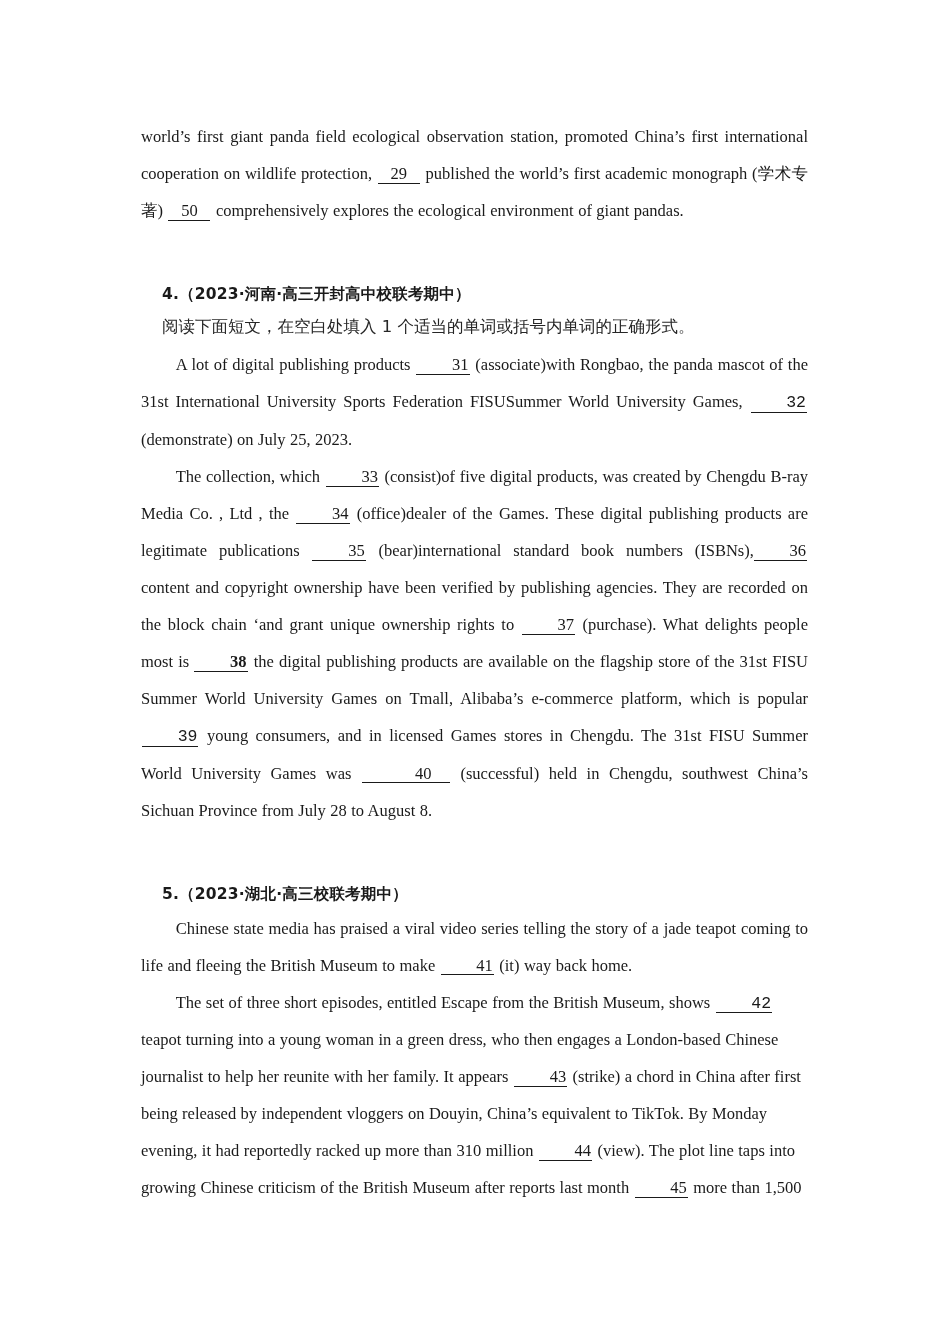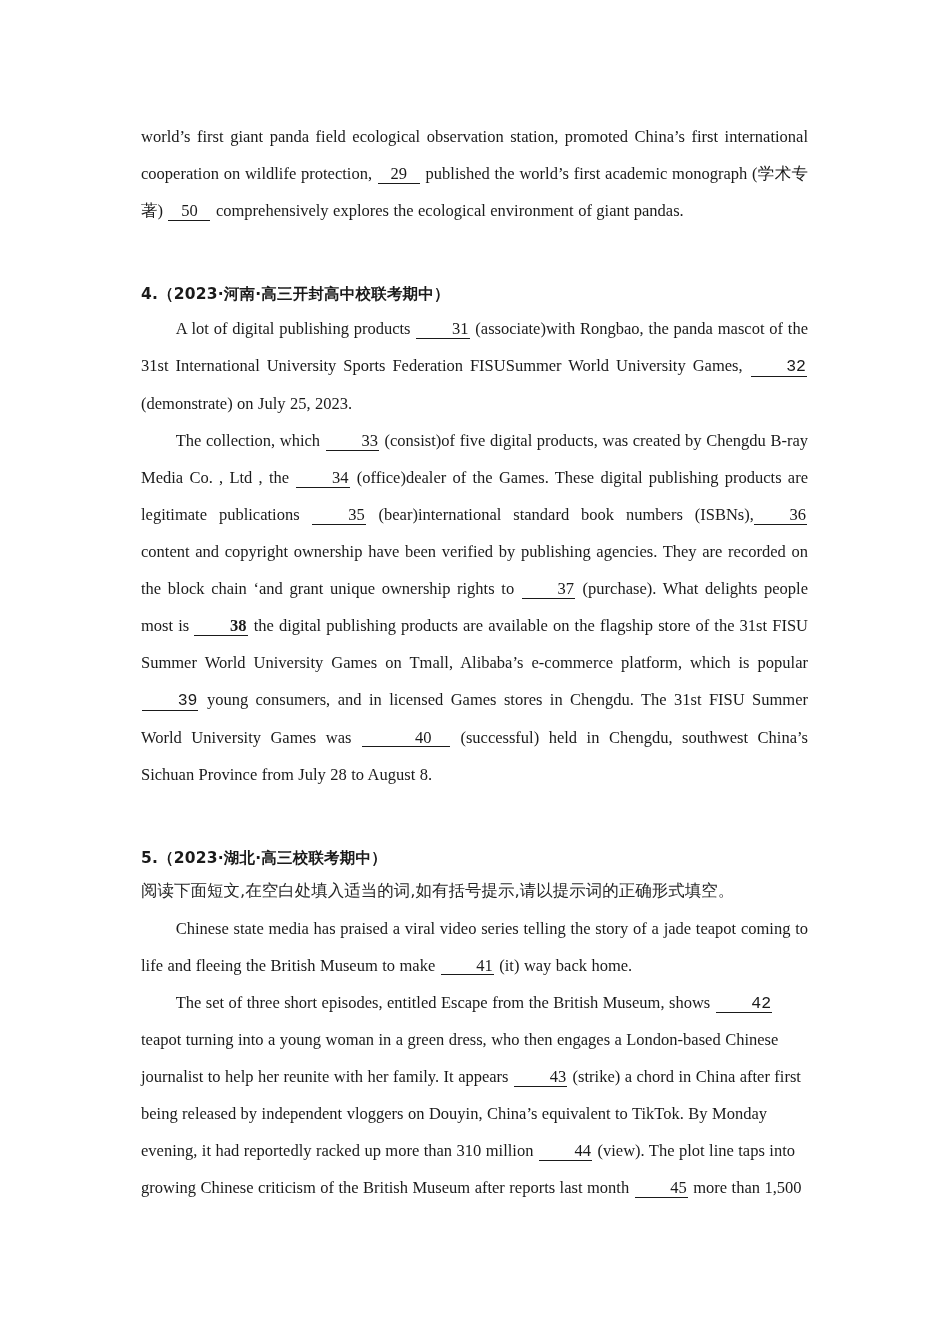--- a/index.html
+++ b/index.html
@@ -67,37 +67,38 @@
     margin: 8px 1px;
     vertical-align: baseline;
   }
   .blank.w-normal { min-width: 40px; }
   .blank.w-wide   { min-width: 86px; }
   .blank.w-lead   { min-width: 34px; margin-left: 0; font-weight: bold; }
   .blank.w-trail  { min-width: 44px; font-family: Liberation Mono, monospace; }
   .blank.w-tight  { min-width: 38px; margin-left: 0; }
   .cjk {
     font-family: "DejaVu Sans", "Liberation Sans", sans-serif;
+    margin-left: 21px;
   }
 </style>
 </head>
 <body>
 
 <div class="page">
   <div class="content">
 
     <p class="para">world’s first giant panda field ecological observation station, promoted China’s first international cooperation on wildlife protection, <span class="blank w-normal">29</span> published the world’s first academic monograph (学术专著) <span class="blank w-normal">50</span> comprehensively explores the ecological environment of giant pandas.</p>
 
     <div class="gap-before-section"></div>
 
     <p class="sec-head cjk">4.（2023·河南·高三开封高中校联考期中）</p>
+    <p class="sec-instr cjk">阅读下面短文，在空白处填入 1 个适当的单词或括号内单词的正确形式。</p>
     <p class="para indent">A lot of digital publishing products <span class="blank w-normal">31</span> (associate)with Rongbao, the panda mascot of the 31st International University Sports Federation FISUSummer World University Games, <span class="blank w-trail">32</span> (demonstrate) on July 25, 2023.</p>
     <p class="para indent">The collection, which <span class="blank w-normal">33</span> (consist)of five digital products, was created by Chengdu B-ray Media Co. , Ltd , the <span class="blank w-normal">34</span> (office)dealer of the Games. These digital publishing products are legitimate publications <span class="blank w-normal">35</span> (bear)international standard book numbers (ISBNs),<span class="blank w-tight">36</span> content and copyright ownership have been verified by publishing agencies. They are recorded on the block chain ‘and grant unique ownership rights to <span class="blank w-normal">37</span> (purchase). What delights people most is <span class="blank w-lead">38</span> the digital publishing products are available on the flagship store of the 31st FISU Summer World University Games on Tmall, Alibaba’s e-commerce platform, which is popular <span class="blank w-trail">39</span> young consumers, and in licensed Games stores in Chengdu. The 31st FISU Summer World University Games was <span class="blank w-wide">40</span> (successful) held in Chengdu, southwest China’s Sichuan Province from July 28 to August 8.</p>
 
     <div class="gap-before-section"></div>
 
     <p class="sec-head cjk">5.（2023·湖北·高三校联考期中）</p>
-    <p class="sec-instr cjk">阅读下面短文,在空白处填入适当的词,如有括号提示,请以提示词的正确形式填空。</p>
     <p class="para indent">Chinese state media has praised a viral video series telling the story of a jade teapot coming to life and fleeing the British Museum to make <span class="blank w-normal">41</span> (it) way back home.</p>
     <p class="para indent last-left">The set of three short episodes, entitled Escape from the British Museum, shows <span class="blank w-trail">42</span> teapot turning into a young woman in a green dress, who then engages a London-based Chinese journalist to help her reunite with her family. It appears <span class="blank w-normal">43</span> (strike) a chord in China after first being released by independent vloggers on Douyin, China’s equivalent to TikTok. By Monday evening, it had reportedly racked up more than 310 million <span class="blank w-normal">44</span> (view). The plot line taps into growing Chinese criticism of the British Museum after reports last month <span class="blank w-normal">45</span> more than 1,500</p>
 
   </div>
 </div>
 
 </body></html>

